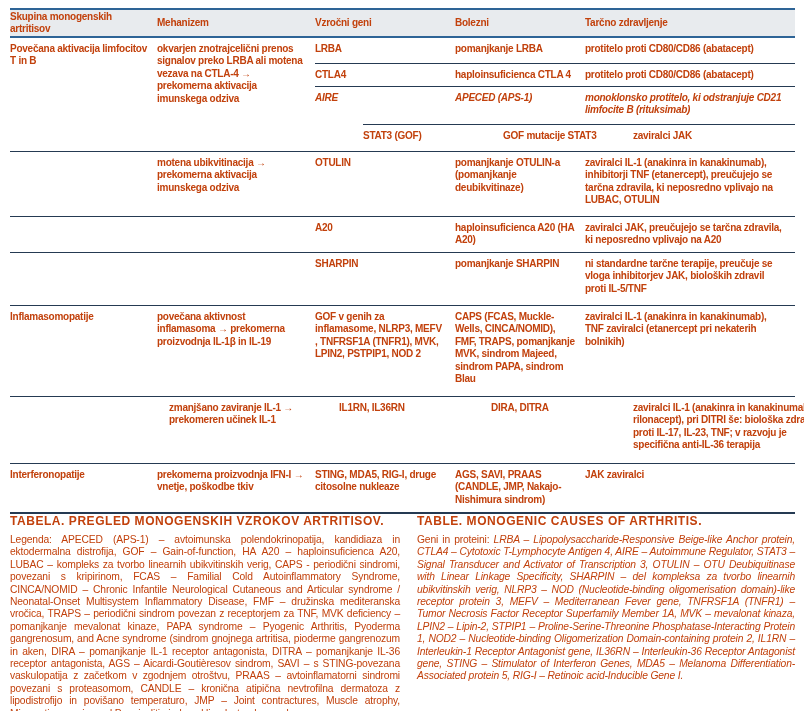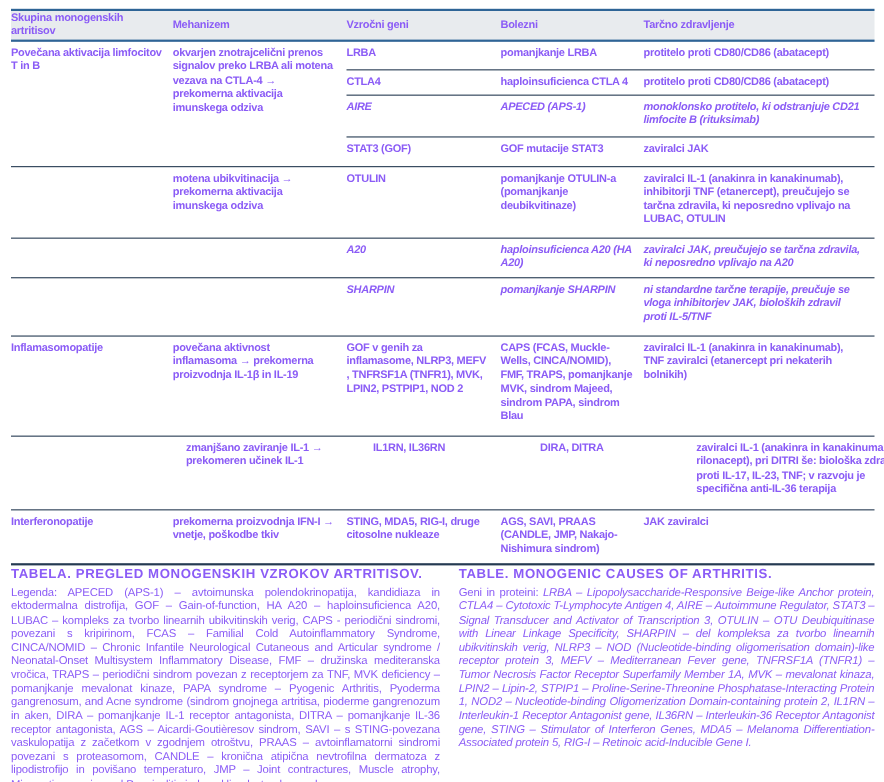--- a/index.html
+++ b/index.html
@@ -1,21 +1,21 @@
 <!DOCTYPE html>
 <html lang="sl"><head>
 <meta charset="utf-8">
 <style>
   html,body{margin:0;padding:0;background:#fff;}
   .page{
     position:relative;
     width:804px;height:711px;
     background:#ffffff;
     font-family:"Liberation Sans","DejaVu Sans",sans-serif;
-    color:#8b5cf6;
+    color:#c2410c;
     overflow:hidden;
     box-sizing:border-box;
   }
   .tablewrap{
     position:absolute;left:10px;top:8px;width:785px;
     border-top:2px solid #2e6496;
     border-bottom:2px solid #253a52;
     font-size:10px;line-height:12.4px;letter-spacing:-0.25px;
     font-weight:600;
   }
@@ -40,25 +40,25 @@
   }
   .subrow{
     display:grid;
     grid-template-columns:140px 130px 210px;
     flex:0 0 auto;
   }
   .subrow + .subrow{border-top:1px solid #253a52;}
   .subrow:nth-child(1){min-height:25px;}
   .subrow:nth-child(2){min-height:22px;}
   .subrow:nth-child(3){min-height:37px;font-style:italic;}
-  .subrow:nth-child(4){min-height:26px;}
+  .subrow:nth-child(4){min-height:26px;margin-left:48px;}
   .datarow{border-top:1px solid #253a52;}
   .r-otulin{min-height:64px;}
-  .r-a20{min-height:35px;font-style:italic;}
-  .r-sharpin{min-height:52px;font-style:italic;}
+  .r-a20{min-height:35px;}
+  .r-sharpin{min-height:52px;}
   .r-inflam{min-height:90px;}
   .r-il1rn{min-height:66px;gap:12px;}
   .r-ifn{min-height:48px;}
   .captions{
     position:absolute;left:10px;top:514px;width:785px;
     display:grid;grid-template-columns:390px 378px;column-gap:17px;
     font-size:12px;letter-spacing:0.55px;font-weight:600;
   }
   .legend{
     position:absolute;left:10px;top:534px;width:785px;

